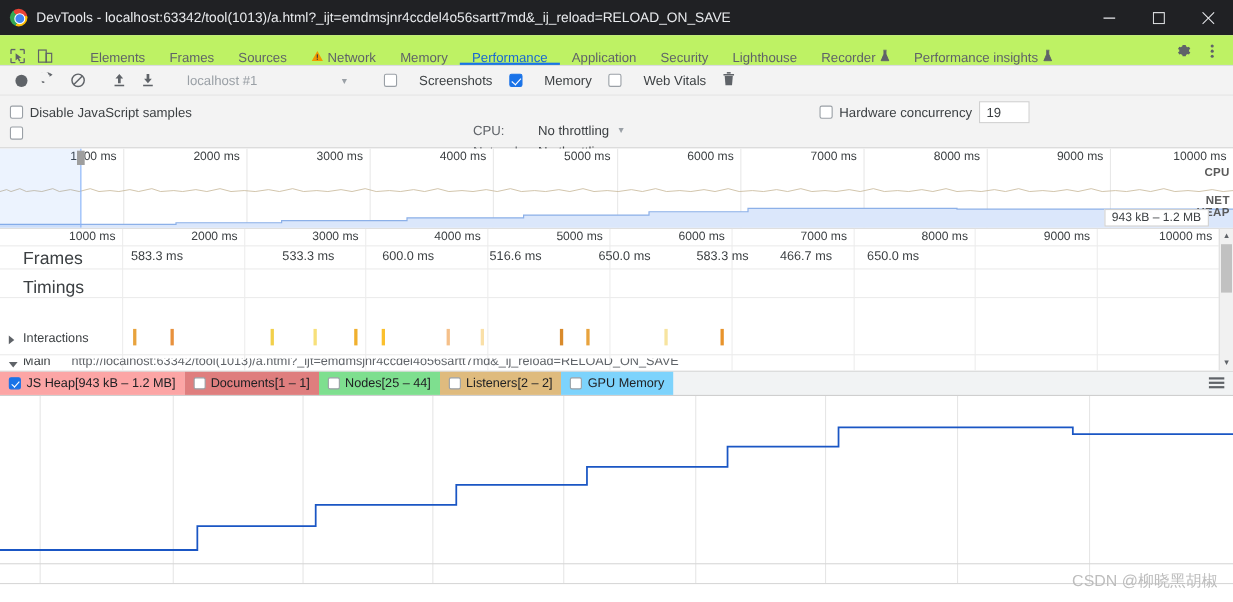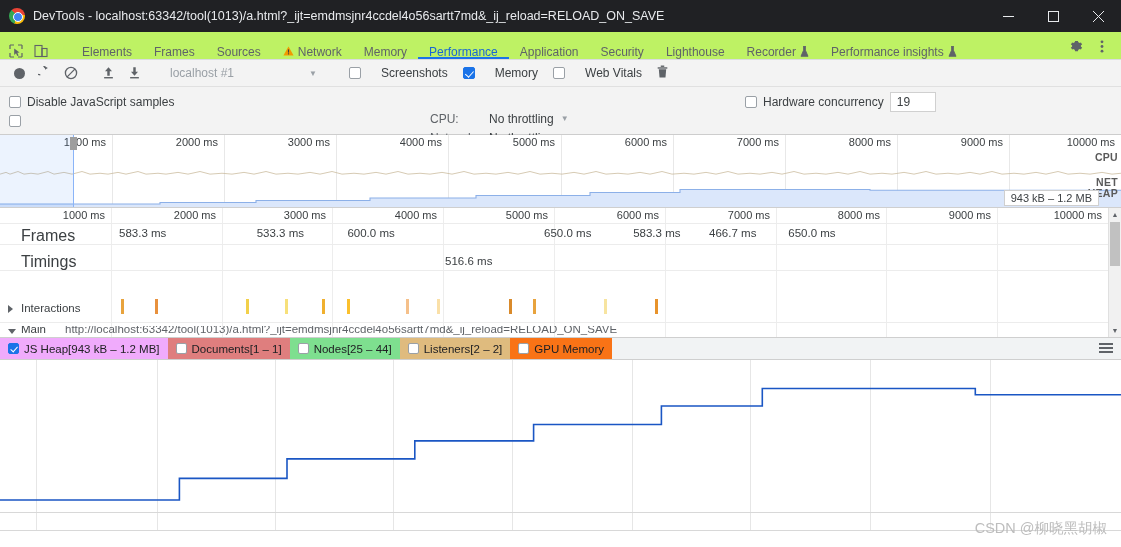--- a/index.html
+++ b/index.html
@@ -454,21 +454,21 @@
         <div class="tick-lbl" style="left: 883px;">8000 ms</div>
         <div class="tick-lbl" style="left: 994px;">9000 ms</div>
         <div class="tick-lbl" style="left: 1105px;">10000 ms</div>
       </div>
 
     <div class="fl-row-lbl" style="top:19px">Frames</div>
     <div id="frame-durs">
         <div class="frame-dur" style="left: 166.36px; top: 19px;">583.3 ms</div>
         <div class="frame-dur" style="left: 304px; top: 19px;">533.3 ms</div>
         <div class="frame-dur" style="left: 394.72px; top: 19px;">600.0 ms</div>
-        <div class="frame-dur" style="left: 492.4px; top: 19px; margin-top: 28px;">516.6 ms</div>
+        <div class="frame-dur" style="left: 492.4px; top: 19px;">516.6 ms</div>
         <div class="frame-dur" style="left: 591.4px; top: 19px;">650.0 ms</div>
         <div class="frame-dur" style="left: 680.5px; top: 19px;">583.3 ms</div>
         <div class="frame-dur" style="left: 756.4px; top: 19px;">466.7 ms</div>
         <div class="frame-dur" style="left: 835.6px; top: 19px;">650.0 ms</div>
       </div>
     <div class="frames-sep" style="top:36px"></div>
 
     <div class="fl-row-lbl" style="top:45px">Timings</div>
     <div class="frames-sep" style="top:62px"></div>
 
@@ -497,37 +497,37 @@
     </div>
 
     <div class="vscroll">
       <div class="vs-arrow">▲</div>
       <div class="vs-thumb"></div>
       <div class="vs-arrow" style="position:absolute;bottom:0;left:0;right:0">▼</div>
     </div>
   </div>
 
   <div class="memlegend">
-    <label class="chip" style="background:#f0abfc">
+    <label class="chip" style="background:#fca5a5">
       <span class="cbox checked"></span>
       <span>JS Heap[943 kB – 1.2 MB]</span>
     </label>
     <label class="chip" style="background:#df7e7e">
       <span class="cbox"></span>
       <span>Documents[1 – 1]</span>
     </label>
     <label class="chip" style="background:#7edf8f">
       <span class="cbox"></span>
       <span>Nodes[25 – 44]</span>
     </label>
     <label class="chip" style="background:#dfbb7e">
       <span class="cbox"></span>
       <span>Listeners[2 – 2]</span>
     </label>
-    <label class="chip" style="background:#f97316">
+    <label class="chip" style="background:#7dd3fc">
       <span class="cbox"></span>
       <span>GPU Memory</span>
     </label>
     <div class="legend-fill"></div>
     <div class="menu-lines">
         <span></span>
         <span></span>
         <span></span>
       </div>
   </div>

